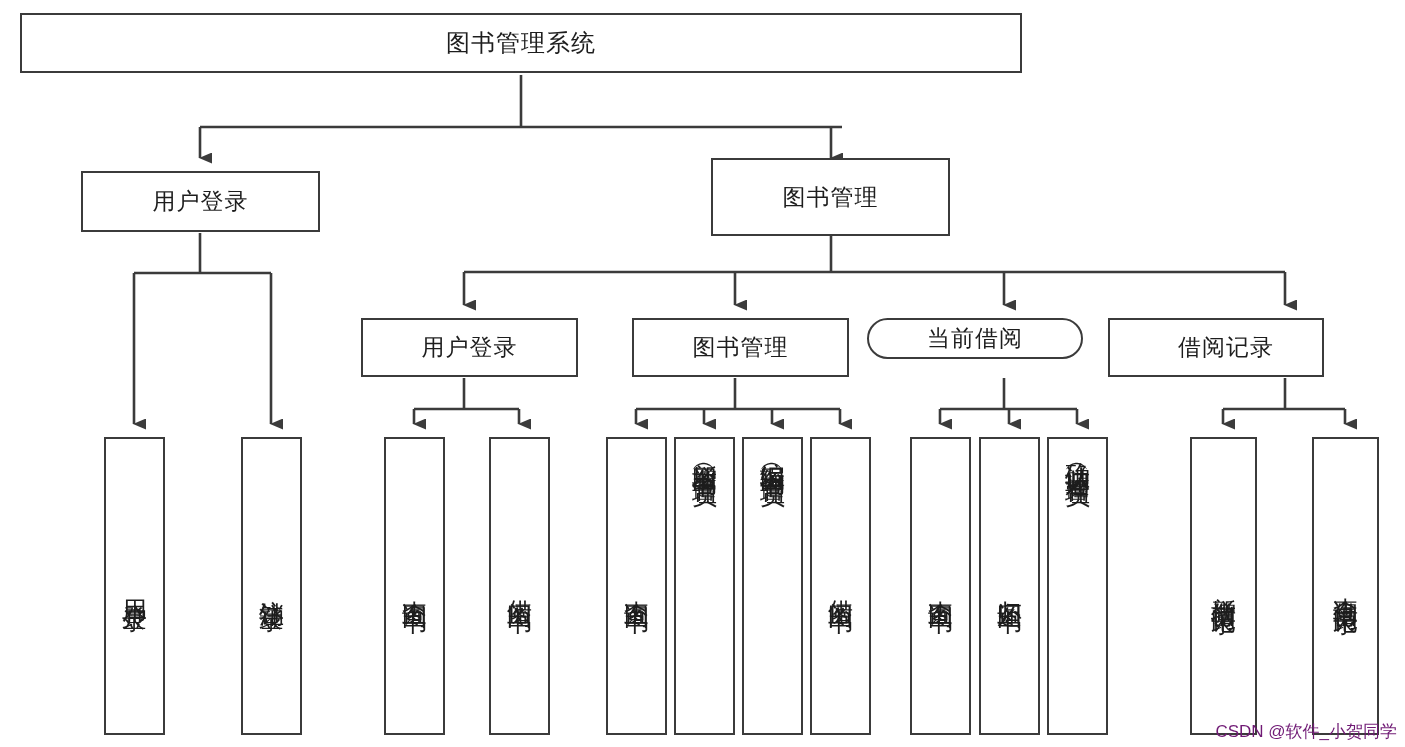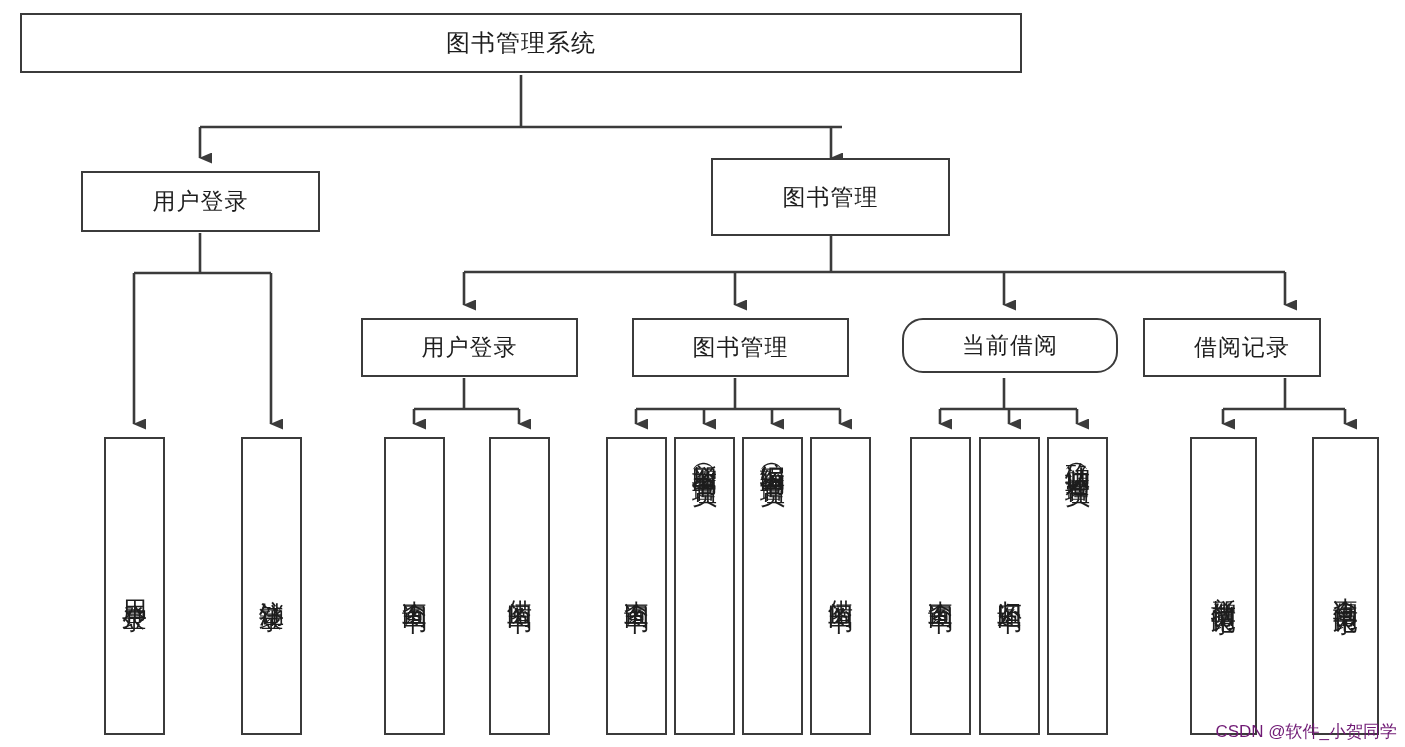--- a/index.html
+++ b/index.html
@@ -133,24 +133,24 @@
   <div class="node" style="left:711px;top:158px;width:239px;height:78px;">
     <span class="label">图书管理</span>
   </div>
 
   <div class="node" style="left:361px;top:318px;width:217px;height:59px;">
     <span class="label">用户登录</span>
   </div>
   <div class="node" style="left:632px;top:318px;width:217px;height:59px;">
     <span class="label">图书管理</span>
   </div>
-  <div class="node" style="left:902px;top:318px;width:216px;height:55px;border-radius:21px;">
+  <div class="node" style="left:867px;top:318px;width:216px;height:41px;border-radius:21px;">
     <span class="label">当前借阅</span>
   </div>
-  <div class="node" style="left:1143px;top:318px;width:178px;height:59px;padding-left:20px;">
+  <div class="node" style="left:1108px;top:318px;width:216px;height:59px;padding-left:20px;">
     <span class="label">借阅记录</span>
   </div>
 
   <div class="leaf center-v" style="left:104px;top:437px;width:61px;height:298px;">
     <span class="vlabel">用户登录</span>
   </div>
   <div class="leaf center-v" style="left:241px;top:437px;width:61px;height:298px;">
     <span class="vlabel">注销登录</span>
   </div>
 

